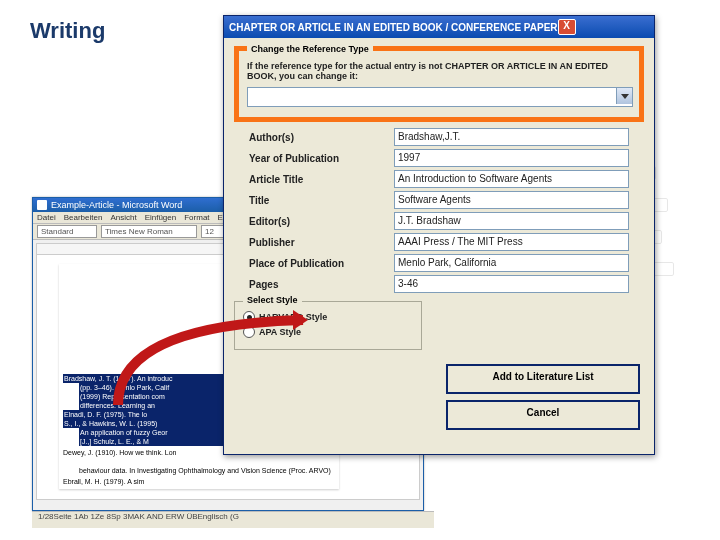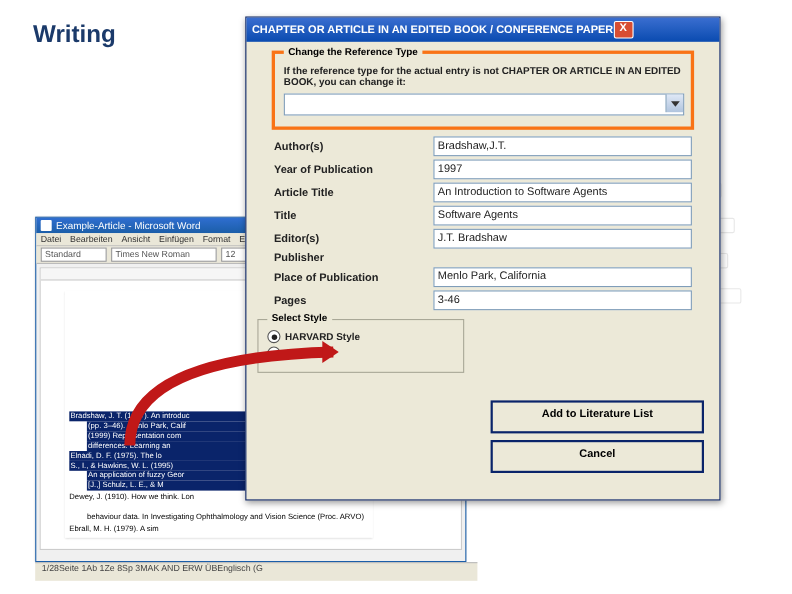--- a/index.html
+++ b/index.html
@@ -26,21 +26,21 @@
 .ruler{height:10px;background:#f6f6f6;border-bottom:1px solid #ccc}
 .doc{position:absolute;left:22px;top:20px;width:280px;height:225px;background:#fff;box-shadow:0 1px 2px rgba(0,0,0,.2)}
 .sel{position:absolute;background:#0a246a;color:#fff;font-size:7px;line-height:9px;padding:0 1px;white-space:nowrap;overflow:hidden}
 .ref{position:absolute;font-size:7px;line-height:9px;color:#000;white-space:nowrap}
 
 
 .dialog{position:absolute;left:223px;top:15px;width:430px;height:438px;background:#ece9d8;border:1px solid #0a246a;box-shadow:1px 2px 6px rgba(0,0,0,.4)}
 .dlg-title{background:linear-gradient(#3a6ed0,#0a4bb0);color:#fff;font-size:10px;font-weight:bold;padding:3px 5px;display:flex;justify-content:flex-start;align-items:center}
 .dlg-close{width:16px;height:14px;background:#d84d33;border:1px solid #fff;color:#fff;font-size:10px;text-align:center;line-height:12px;border-radius:2px}
 
-.group{margin:8px 23px 6px;border:3px solid #f97316;padding:8px 8px 10px;position:relative}
+.group{margin:8px 10px 6px;border:5px solid #f97316;padding:8px 8px 10px;position:relative}
 .group-title{position:absolute;top:-7px;left:8px;background:#ece9d8;padding:0 4px;font-size:9px;font-weight:bold}
 .group-note{font-size:9px;font-weight:bold;color:#222;margin:2px 0 6px}
 .combo{width:100%;height:18px;background:#fff;border:1px solid #7f9db9;position:relative}
 .combo-btn{position:absolute;right:0;top:0;width:15px;height:16px;background:linear-gradient(#dfe8f6,#b0c4de);border-left:1px solid #7f9db9;display:flex;align-items:center;justify-content:center}
 .combo-btn::after{content:"";border-left:4px solid transparent;border-right:4px solid transparent;border-top:5px solid #333}
 
 .flds{margin:4px 25px}
 .row{display:flex;align-items:center;margin:3px 0}
 .lbl{width:145px;font-size:10px;font-weight:bold;color:#222}
 .inp{flex:1;height:16px;background:#fff;border:1px solid #7f9db9;font-size:10px;padding:0 3px;line-height:16px;color:#222}
@@ -160,20 +160,21 @@
       <div class="row">
           <div class="lbl">Title</div>
           <div class="inp">Software Agents</div>
         </div>
       <div class="row">
           <div class="lbl">Editor(s)</div>
           <div class="inp">J.T. Bradshaw</div>
         </div>
       <div class="row">
           <div class="lbl">Publisher</div>
+          <div class="inp">AAAI Press / The MIT Press</div>
         </div>
       <div class="row">
           <div class="lbl">Place of Publication</div>
           <div class="inp">Menlo Park, California</div>
         </div>
       <div class="row">
           <div class="lbl">Pages</div>
           <div class="inp">3-46</div>
         </div>
     </div>

